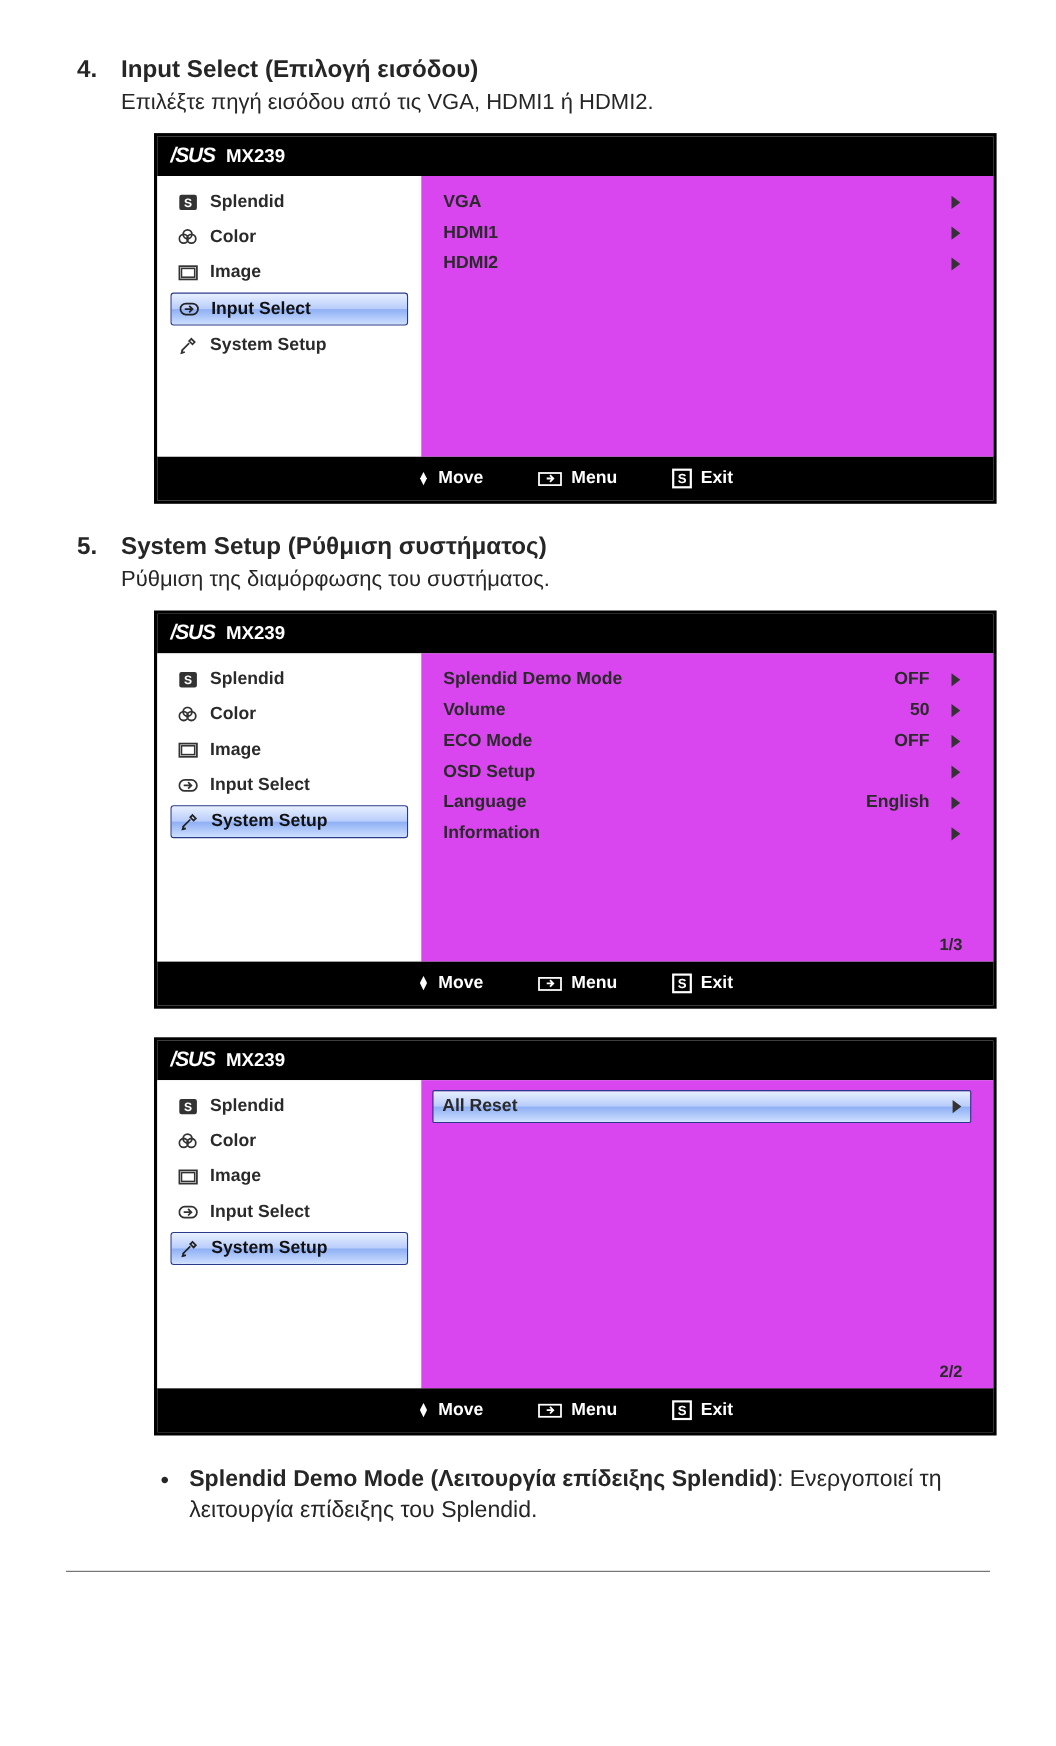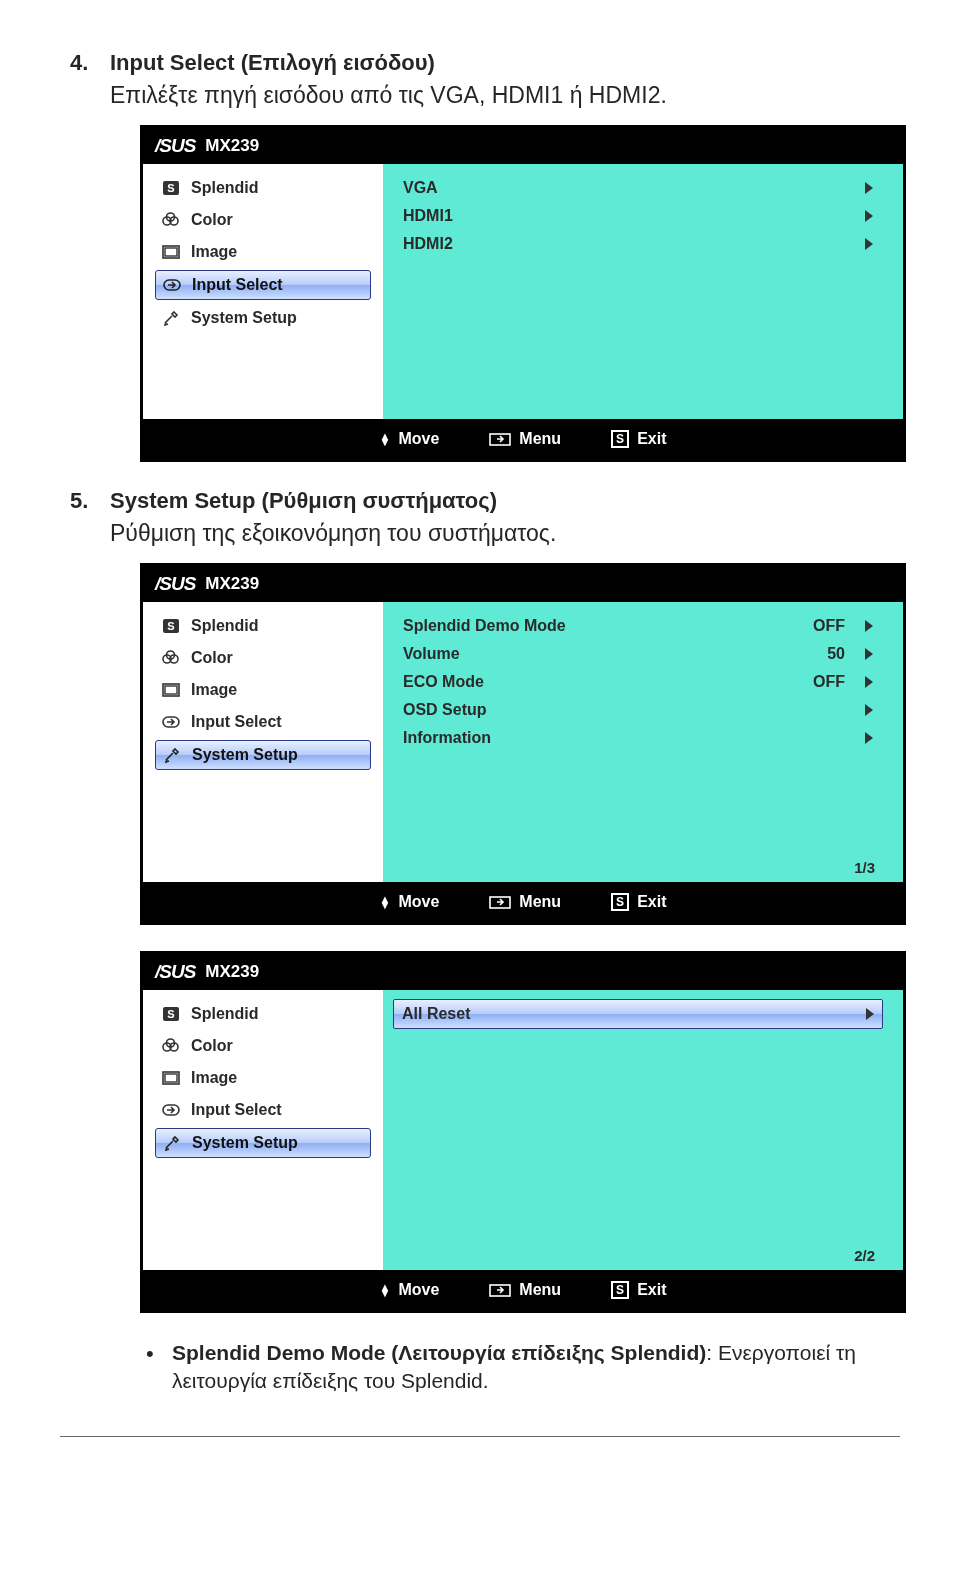--- a/index.html
+++ b/index.html
@@ -1,34 +1,34 @@
 <!DOCTYPE html>
 <html><head>
 <meta charset="utf-8">
 <style>
   * { box-sizing: border-box; margin: 0; padding: 0; }
   html, body { width: 960px; background: #fff; font-family: Arial, Helvetica, sans-serif; color: #222; }
   .page { padding: 50px 70px 30px 70px; }
   .section-title { font-size: 22px; font-weight: bold; margin-bottom: 6px; color: #262626; }
   .section-num { display: inline-block; width: 40px; }
-  .section-sub { font-size: 23px; margin-left: 40px; margin-bottom: 16px; color: #262626; }
+  .section-sub { font-size: 20px; margin-left: 40px; margin-bottom: 16px; color: #262626; }
   .osd-wrap { margin-left: 70px; margin-bottom: 26px; border: 3px solid #000; width: 766px; }
   .osd-header { background: #000; color: #fff; display: flex; align-items: center; height: 36px; padding-left: 12px; font-size: 17px; font-weight: bold; }
   .brand-logo { font-family: Arial, sans-serif; font-weight: 900; font-size: 19px; letter-spacing: -1px; margin-right: 10px; font-style: italic; }
   .osd-body { display: flex; height: 255px; }
   .osd-body.tall { height: 280px; }
   .osd-left { width: 240px; background: #fff; padding: 10px 12px; font-size: 16px; font-weight: bold; color: #2a2a2a; }
   .osd-left-item { display: flex; align-items: center; padding: 5px 6px; margin-bottom: 4px; border-radius: 3px; }
   .osd-left-item.sel {
     border: 1.5px solid #2a3a8a;
     background: linear-gradient(to bottom, #e8f0ff 0%, #b9cdfb 48%, #8fb0f5 52%, #cfe0ff 100%);
     color: #111;
   }
   .osd-ico { display: inline-flex; align-items: center; justify-content: center; width: 20px; height: 18px; margin-right: 10px; }
-  .osd-right { flex: 1; position: relative; background: #5eead4; padding: 10px 30px 10px 20px; font-size: 16px; font-weight: bold; color: #2a2a2a; }
+  .osd-right { flex: 1; position: relative; background: #d946ef; padding: 10px 30px 10px 20px; font-size: 16px; font-weight: bold; color: #2a2a2a; }
   .osd-right-row { display: flex; align-items: center; justify-content: space-between; padding: 5px 0; }
   .osd-right-row .label { flex: 1; }
   .osd-right-row .val { width: 80px; text-align: right; margin-right: 20px; }
   .tri-right { width: 0; height: 0; border-top: 6px solid transparent; border-bottom: 6px solid transparent; border-left: 8px solid #333; display: inline-block; }
   .highlight-row {
     border: 1.5px solid #2a3a8a;
     border-radius: 2px;
     background: linear-gradient(to bottom, #e8f0ff 0%, #b9cdfb 48%, #8fb0f5 52%, #cfe0ff 100%);
     padding: 5px 8px;
     margin: -1px -10px 2px -10px;
@@ -151,21 +151,21 @@
       <div class="foot-item">
         <span class="foot-box">S</span>
         <span>Exit</span>
       </div>
     </div>
   </div>
 
   <div class="section-title">
     <span class="section-num">5.</span><span>System Setup (Ρύθμιση συστήματος)</span>
   </div>
-  <div class="section-sub">Ρύθμιση της εξοικονόμηση του συστήματος.</div>
+  <div class="section-sub">Ρύθμιση της διαμόρφωσης του συστήματος.</div>
 
   <div class="osd-wrap">
     <div class="osd-header">
       <span class="brand-logo">/SUS</span>
       <span>MX239</span>
     </div>
     <div class="osd-body tall">
       <div class="osd-left">
         <div class="osd-left-item">
           <span class="osd-ico">
@@ -225,20 +225,25 @@
             <span class="tri-right"></span>
           </div>
         <div class="osd-right-row">
             <span class="label">ECO Mode</span>
             <span class="val">OFF</span>
             <span class="tri-right"></span>
           </div>
         <div class="osd-right-row">
             <span class="label">OSD Setup</span>
             <span class="val"></span>
+            <span class="tri-right"></span>
+          </div>
+        <div class="osd-right-row">
+            <span class="label">Language</span>
+            <span class="val">English</span>
             <span class="tri-right"></span>
           </div>
         <div class="osd-right-row">
             <span class="label">Information</span>
             <span class="val"></span>
             <span class="tri-right"></span>
           </div>
         <div class="page-ind">1/3</div>
       </div>
     </div>

